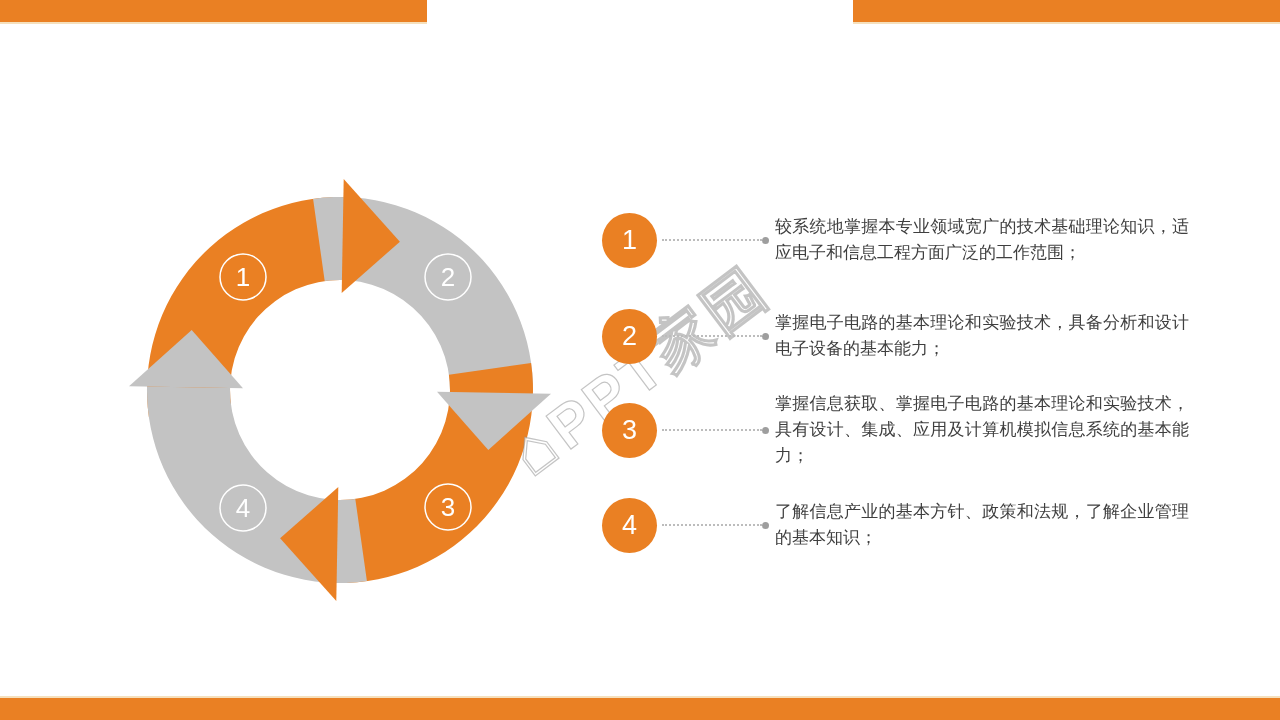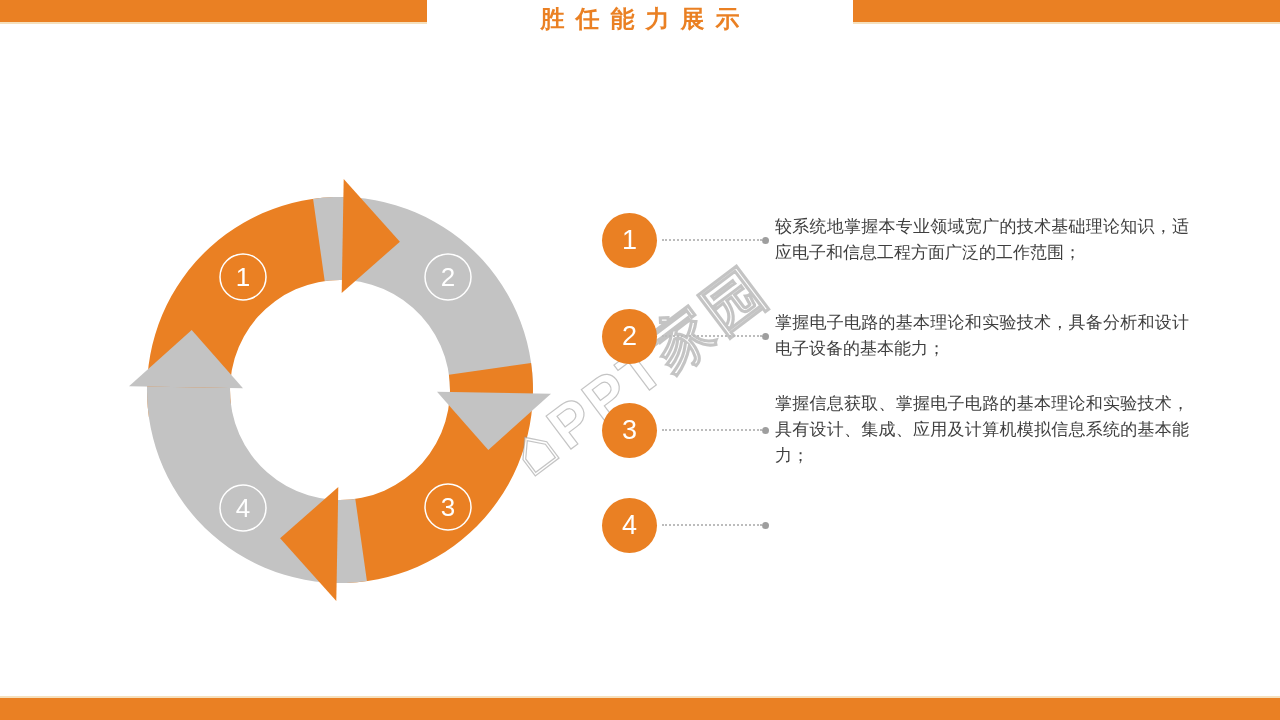--- a/index.html
+++ b/index.html
@@ -55,21 +55,20 @@
   .item-1 { top:212px; } .item-2 { top:308px; } .item-3 { top:402px; } .item-4 { top:497px; }
 </style>
 </head>
 <body>
 
 <div class="slide">
 
   <div class="bar bar-top-left"></div>
   <div class="bar bar-top-right"></div>
 
-  <div class="slide-title">胜任能力展示</div>
 
   <div class="cycle-wrap">
     <svg width="480" height="480" viewBox="0 0 480 480">
       <path d="M48.9 266.9 A193 193 0 0 1 243.4 47.0 L241.9 130.0 A110 110 0 0 0 131.1 255.3 Z" fill="#EA8023"></path>
       <path d="M213.1 48.9 A193 193 0 0 1 433.0 243.4 L350.0 241.9 A110 110 0 0 0 224.7 131.1 Z" fill="#C3C3C3"></path>
       <path d="M431.1 213.1 A193 193 0 0 1 236.6 433.0 L238.1 350.0 A110 110 0 0 0 348.9 224.7 Z" fill="#EA8023"></path>
       <path d="M266.9 431.1 A193 193 0 0 1 47.0 236.6 L130.0 238.1 A110 110 0 0 0 255.3 348.9 Z" fill="#C3C3C3"></path>
       <path d="M243.7 29.0 L241.7 143.0 L299.9 91.7 Z" fill="#EA8023"></path>
       <path d="M451.0 243.7 L337.0 241.7 L388.3 299.9 Z" fill="#C3C3C3"></path>
       <path d="M236.3 451.0 L238.3 337.0 L180.1 388.3 Z" fill="#EA8023"></path>
@@ -115,16 +114,17 @@
     <div class="item-connector">
         <span class="connector-dot"></span>
       </div>
     <div class="item-text">掌握信息获取、掌握电子电路的基本理论和实验技术，具有设计、集成、应用及计算机模拟信息系统的基本能力；</div>
   </div>
   <div class="item item-4">
     <div class="item-circle">4</div>
     <div class="item-connector">
         <span class="connector-dot"></span>
       </div>
+    <div class="item-text">了解信息产业的基本方针、政策和法规，了解企业管理的基本知识；</div>
   </div>
 
   <div class="bar bar-bottom"></div>
 </div>
 
 </body></html>

